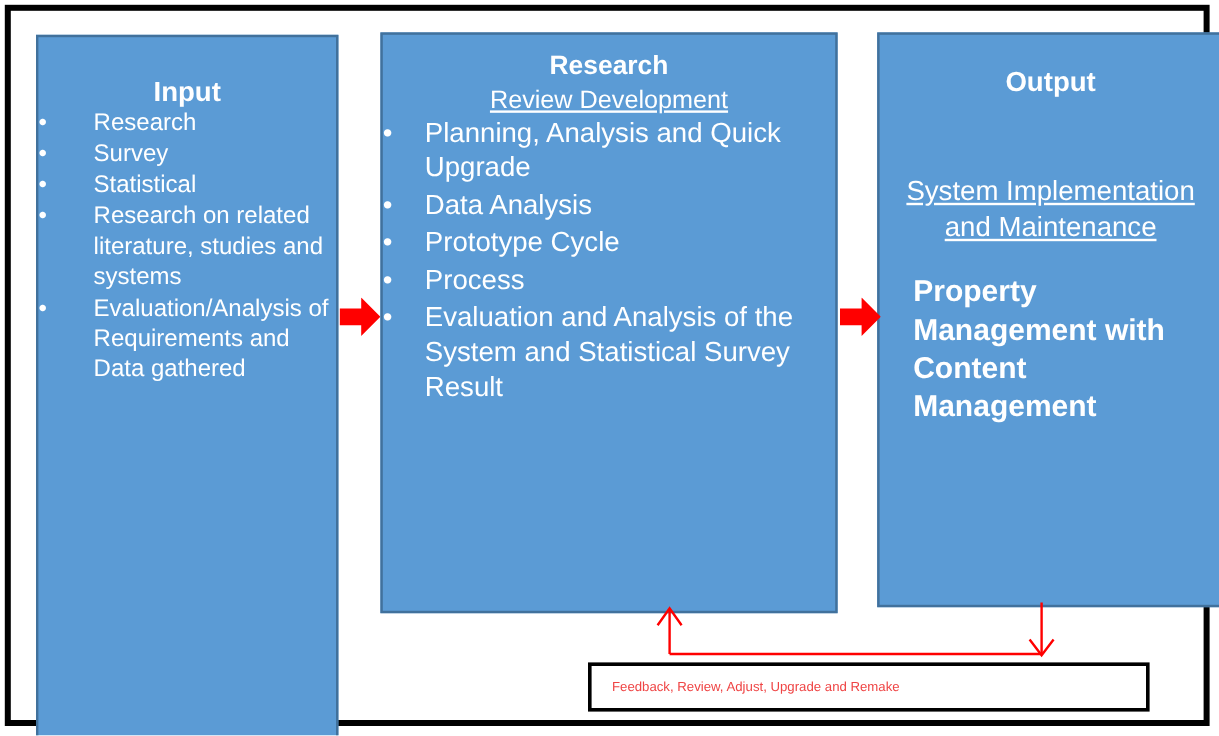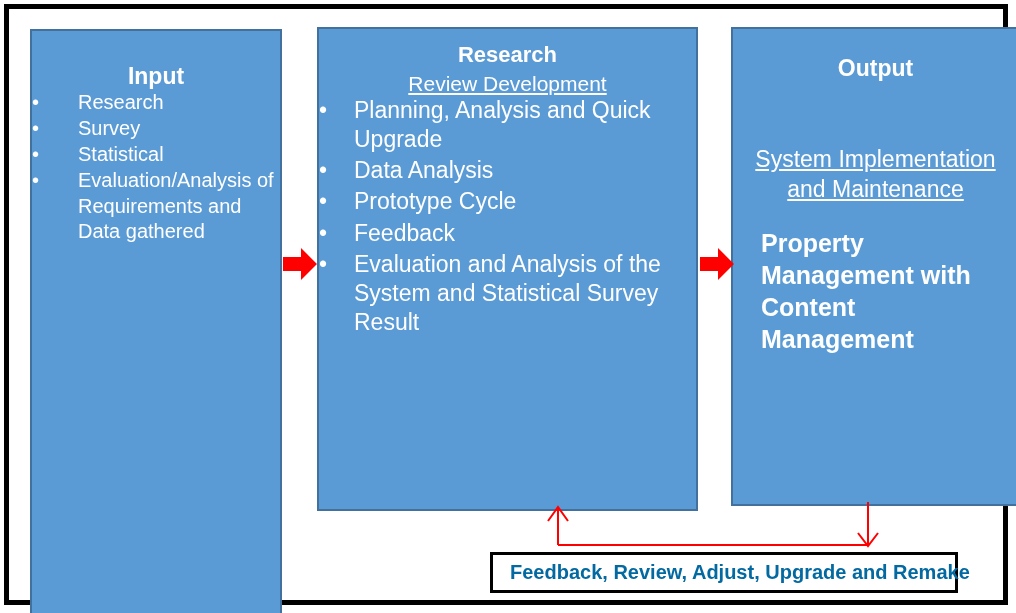--- a/index.html
+++ b/index.html
@@ -132,52 +132,52 @@
     top: 552px;
     width: 468px;
     height: 41px;
     border: 3px solid #000000;
     background: #FFFFFF;
     box-sizing: border-box;
     display: flex;
     align-items: center;
   }
   .feedback-text {
-    font-size: 20px;
-    color: #0369a1;
+    font-size: 11px;
+    color: #ef4444;
     padding-left: 17px;
     white-space: nowrap;
-    font-weight: bold;
   }
 </style>
 </head>
 <body>
 
 <div id="canvas">
 
   <div class="page-frame"></div>
 
   <div class="ipo-box box-input">
     <div class="box-title box-title-input">Input</div>
     <ul class="bullets bullets-input">
       <li>Research</li>
       <li>Survey</li>
       <li>Statistical</li>
+      <li>Research on related literature, studies and systems</li>
       <li>Evaluation/Analysis of Requirements and Data gathered</li>
     </ul>
   </div>
 
   <div class="ipo-box box-process">
     <div class="box-title box-title-process">Research</div>
     <div class="box-subtitle box-subtitle-process">Review Development</div>
     <ul class="bullets bullets-process">
       <li>Planning, Analysis and Quick Upgrade</li>
       <li>Data Analysis</li>
       <li>Prototype Cycle</li>
-      <li>Feedback</li>
+      <li>Process</li>
       <li>Evaluation and Analysis of the System and Statistical Survey Result</li>
     </ul>
   </div>
 
   <div class="ipo-box box-output">
     <div class="box-title box-title-output">Output</div>
     <div class="box-subtitle box-subtitle-output">System Implementation and Maintenance</div>
     <div class="output-highlight">Property Management with Content Management</div>
   </div>
 

